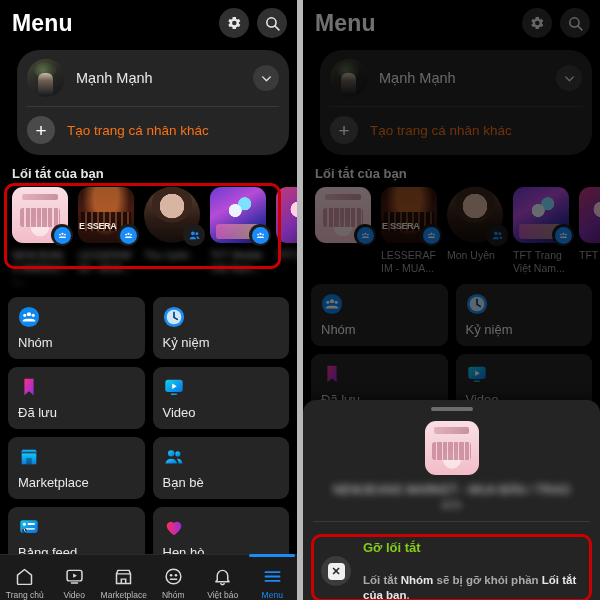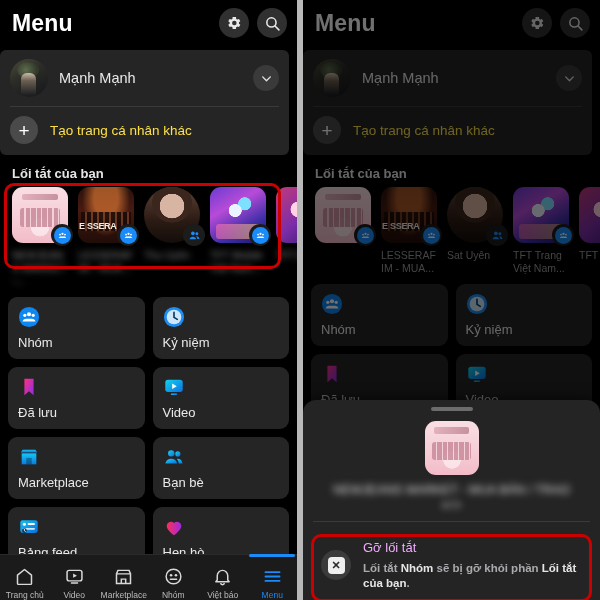--- a/index.html
+++ b/index.html
@@ -32,22 +32,22 @@
   .hdr-btn {
     width: 30px; height: 30px; border-radius: 50%;
     background: #303030;
     display: flex; align-items: center; justify-content: center;
     margin-left: 8px;
   }
   .hdr-btn svg { display: block; }
 
   
   .card {
-    margin: 4px 8px 0 0;
-    background: #252525; border-radius: 6px;
+    margin: 4px 8px 0 17px;
+    background: #252525; border-radius: 22px;
     overflow: hidden;
   }
   .prof-row {
     display: flex; align-items: center;
     padding: 9px 10px; gap: 11px;
   }
   .avatar {
     width: 38px; height: 38px; border-radius: 50%;
     background: linear-gradient(150deg,#4a4a3a 0%,#2a2a26 45%,#15161a 100%);
     flex: none; position: relative; overflow: hidden;
@@ -71,21 +71,21 @@
   .card-sep { height:1px; background:#3a3a3a; margin: 0 10px; }
   .create-row {
     display:flex; align-items:center; gap:12px;
     padding: 9px 10px 11px 10px;
   }
   .plus-circle {
     width:28px; height:28px; border-radius:50%;
     background:#4a4a4a; display:flex; align-items:center; justify-content:center;
     flex:none; color:#ffffff; font-size:19px; line-height:1;
   }
-  .create-lbl { color:#fde047; font-size:13.5px; }
+  .create-lbl { color:#f97316; font-size:13.5px; }
 
   
   .sect-title {
     color:#e4e5e7; font-size:13px; font-weight:bold;
     margin: 11px 0 6px 12px;
   }
   .shortcut-wrap { position: relative; padding: 0 0 0 12px; }
   .shortcuts { display:flex; gap:10px; }
   .sc { width:56px; flex:none; }
   .sc-thumb {
@@ -183,21 +183,21 @@
   }
   .opt-ico {
     width:30px; height:30px; border-radius:50%; background:#3b3b3b;
     display:flex; align-items:center; justify-content:center; flex:none;
   }
   .opt-x {
     width:17px; height:17px; border-radius:4px; background:#efefef;
     display:flex; align-items:center; justify-content:center;
     color:#2b2b2b; font-size:11px; font-weight:bold; line-height:1;
   }
-  .opt-title { color:#f0abfc; font-size:13px; font-weight:normal; margin-bottom:6px; }
+  .opt-title { color:#84cc16; font-size:13px; font-weight:bold; margin-bottom:18px; }
   .opt-desc { color:#a9aaad; font-size:11.5px; line-height:14.5px;font-weight:bold; }
   .opt-desc b { color:#e6e6e8; }
 
   
   .art-nj {
     width:100%; height:100%;
     background:
       radial-gradient(circle at 50% 72%, rgba(255,255,255,.55) 0 18%, transparent 19%),
       linear-gradient(180deg,#f9dfe4 0%,#f6cdd6 55%,#f2bcc8 100%);
     position:relative;
@@ -620,21 +620,21 @@
               </div>
               <div class="badge plain">
                 <svg width="13" height="13" viewBox="0 0 24 24" fill="#1b8bf9">
                   <circle cx="9" cy="8" r="3.4"></circle>
                   <circle cx="16.4" cy="8.8" r="2.7"></circle>
                   <path d="M2.8 19c.5-3.1 3-4.9 6.2-4.9S14.7 15.9 15.2 19z"></path>
                   <path d="M16 13.6c2.7 0 4.6 1.5 5.1 5h-3.9c-.2-2-.8-3.6-1.9-4.8z"></path>
                 </svg>
               </div>
             </div>
-            <div class="sc-label">Sat Uyên</div>
+            <div class="sc-label">Mon Uyên</div>
           </div>
           <div class="sc">
             <div class="sc-thumb ">
               <div class="img">
                 <div class="art-tft"></div>
               </div>
               <div class="badge">
                 <div class="badge-inner">
                   <svg width="11" height="11" viewBox="0 0 24 24" fill="#ffffff">
                     <circle cx="12" cy="8.4" r="2.4"></circle>

